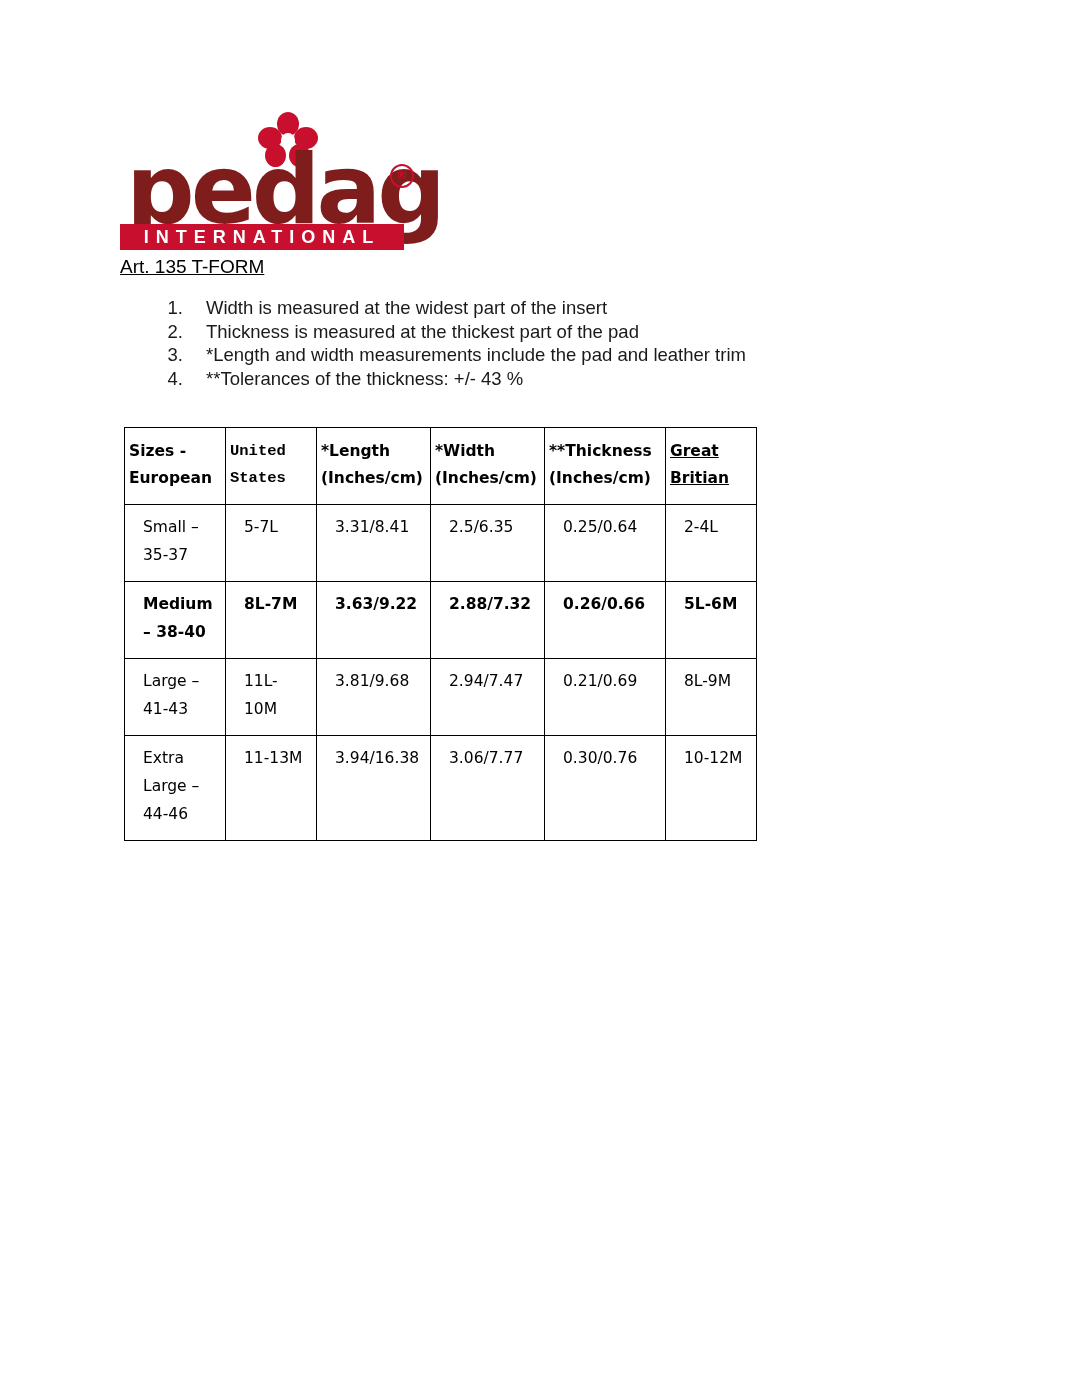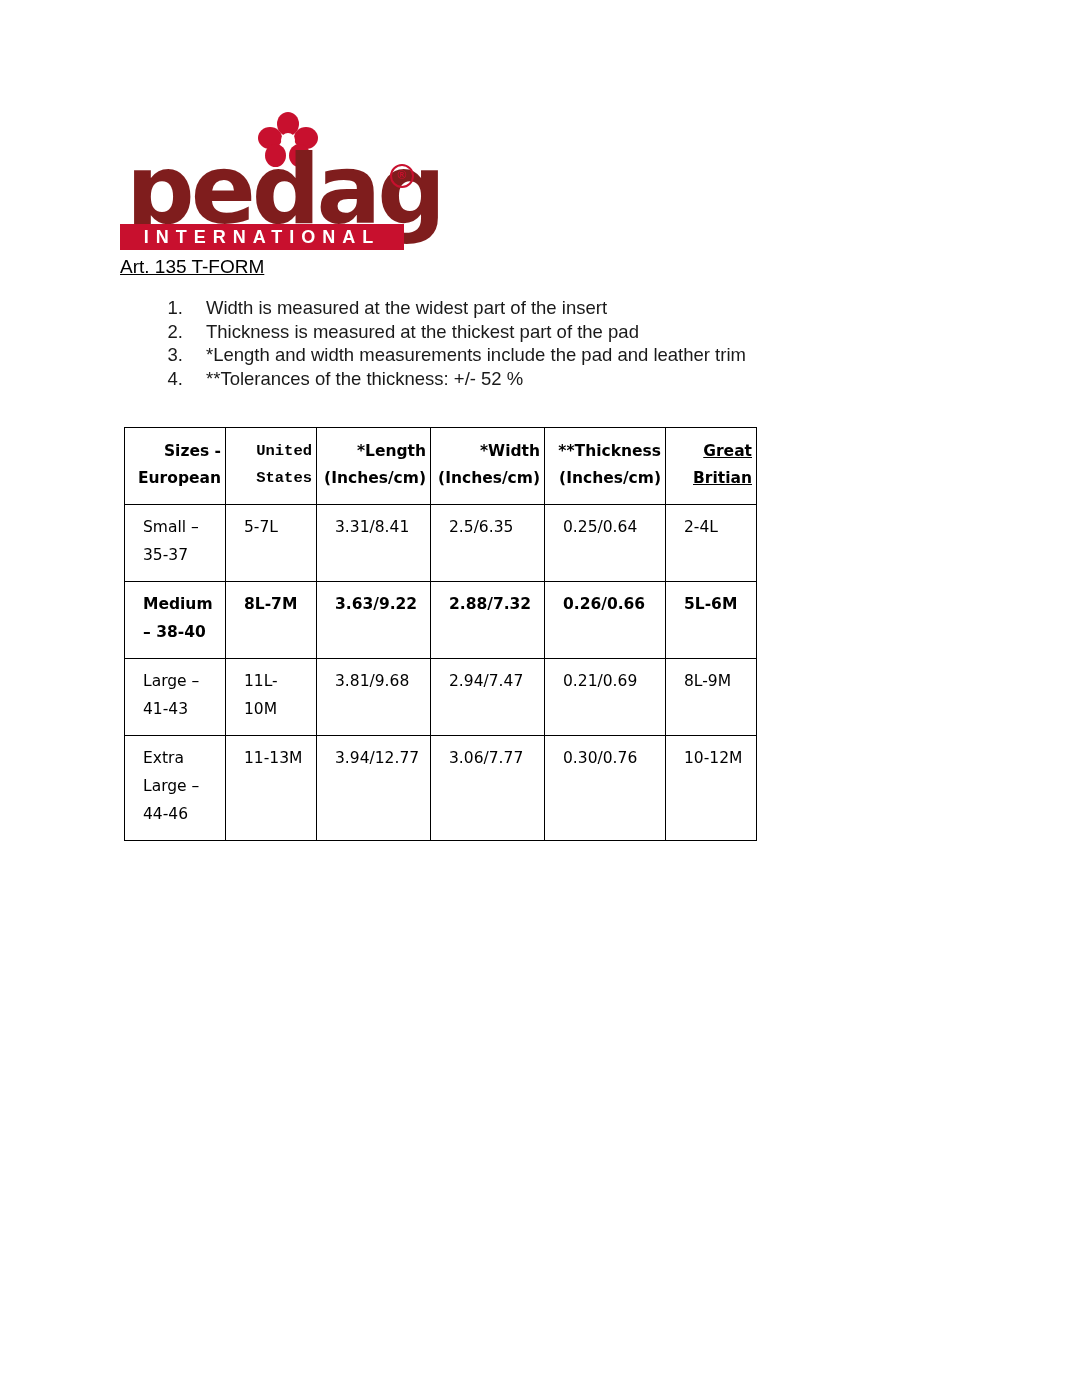--- a/index.html
+++ b/index.html
@@ -136,21 +136,21 @@
     font-size: 15.5px;
     color: #000;
   }
   .size-table th,
   .size-table td {
     border: 1px solid #000;
     vertical-align: top;
     padding: 8px 8px 8px 18px;
   }
   .size-table thead th {
-    text-align: right;
+    text-align: left;
     font-weight: bold;
     line-height: 27px;
     padding: 10px 4px 12px 4px;
   }
   .size-table tbody td {
     line-height: 28px;
   }
   .col-0 { width: 92px; }
   .col-1 { width: 82px; font-family: Liberation Mono, monospace; }
   .col-2 { width: 105px; }
@@ -184,21 +184,21 @@
     <div class="logo-bar"></div>
     <div class="logo-sub">INTERNATIONAL</div>
   </div>
 
   <div class="art-title">Art. 135 T-FORM</div>
 
   <ol class="notes">
     <li>Width is measured at the widest part of the insert</li>
     <li>Thickness is measured at the thickest part of the pad</li>
     <li>*Length and width measurements include the pad and leather trim</li>
-    <li>**Tolerances of the thickness: +/- 52 %</li>
+    <li>**Tolerances of the thickness: +/- 43 %</li>
   </ol>
 
   <table class="size-table">
     <thead>
       <tr>
         <th class="col-0">
           <span class="hdr-line">Sizes -</span>
           <span class="hdr-line">European</span>
         </th>
         <th class="col-1">
@@ -257,21 +257,21 @@
         <td>0.21/0.69</td>
         <td>8L-9M</td>
       </tr>
       <tr class="r-xlarge">
         <td>
           <span class="hdr-line">Extra</span>
           <span class="hdr-line">Large –</span>
           <span class="hdr-line">44-46</span>
         </td>
         <td>11-13M</td>
-        <td>3.94/12.77</td>
+        <td>3.94/16.38</td>
         <td>3.06/7.77</td>
         <td>0.30/0.76</td>
         <td>10-12M</td>
       </tr>
     </tbody>
   </table>
 
 </div>
 
 </body></html>

